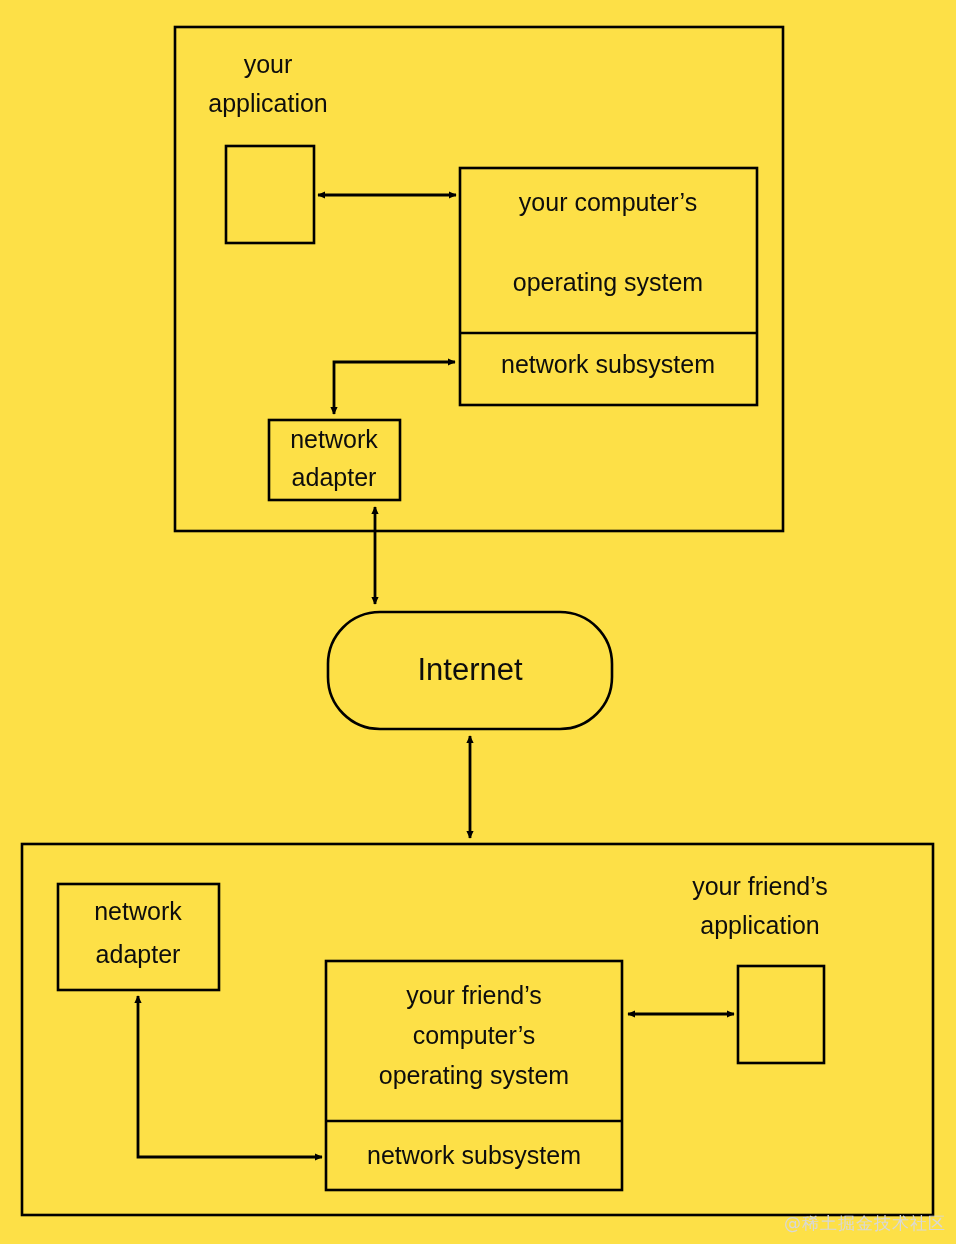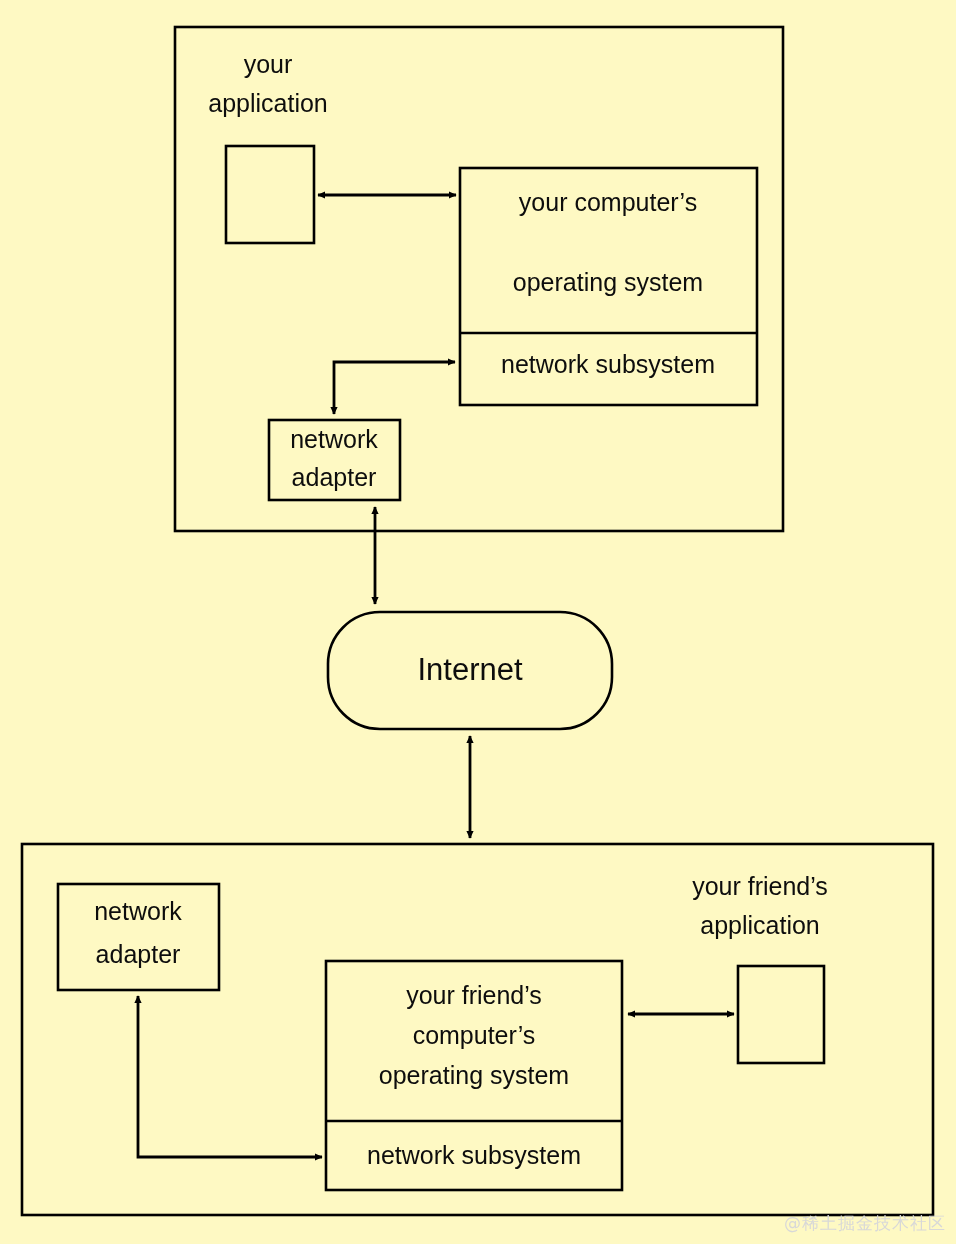--- a/index.html
+++ b/index.html
@@ -11,21 +11,21 @@
   body {
     width: 956px;
     height: 1244px;
     overflow: hidden;
     font-family: "Liberation Sans", sans-serif;
   }
   #diagram-root {
     position: relative;
     width: 956px;
     height: 1244px;
-    background: #fef9c3;
+    background: #fde047;
   }
   svg.diagram {
     display: block;
     width: 956px;
     height: 1244px;
   }
   .shape-fill {
     fill: #ffffff;
   }
   .shape-stroke {

